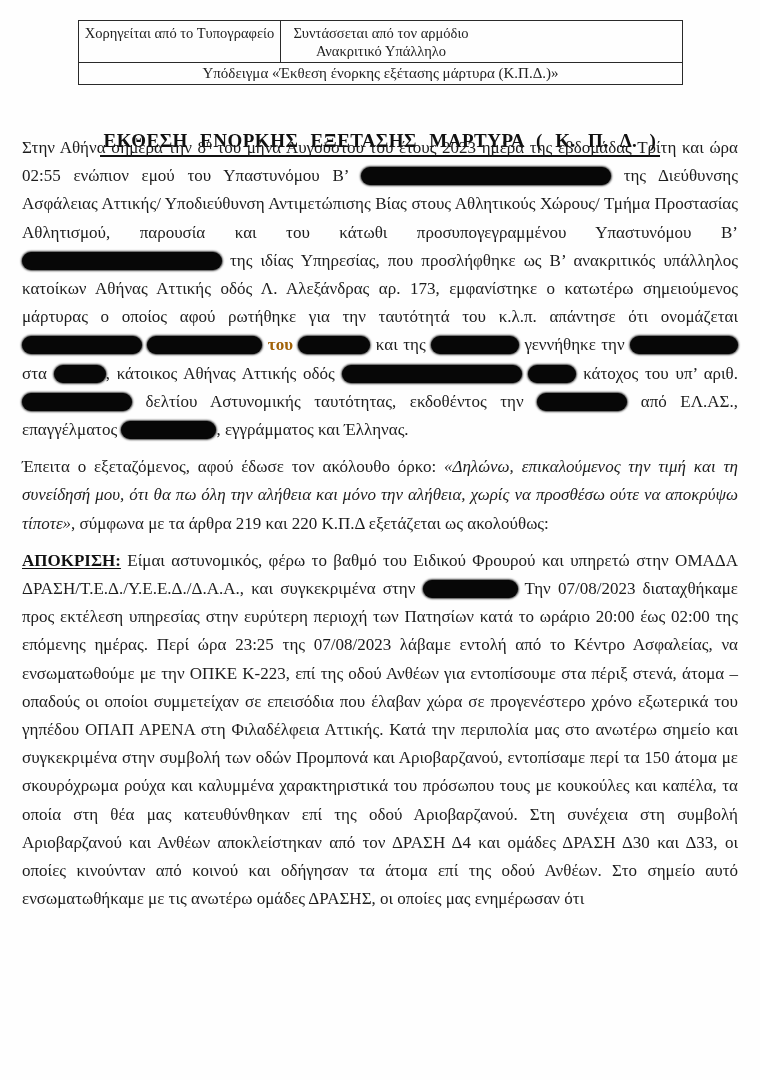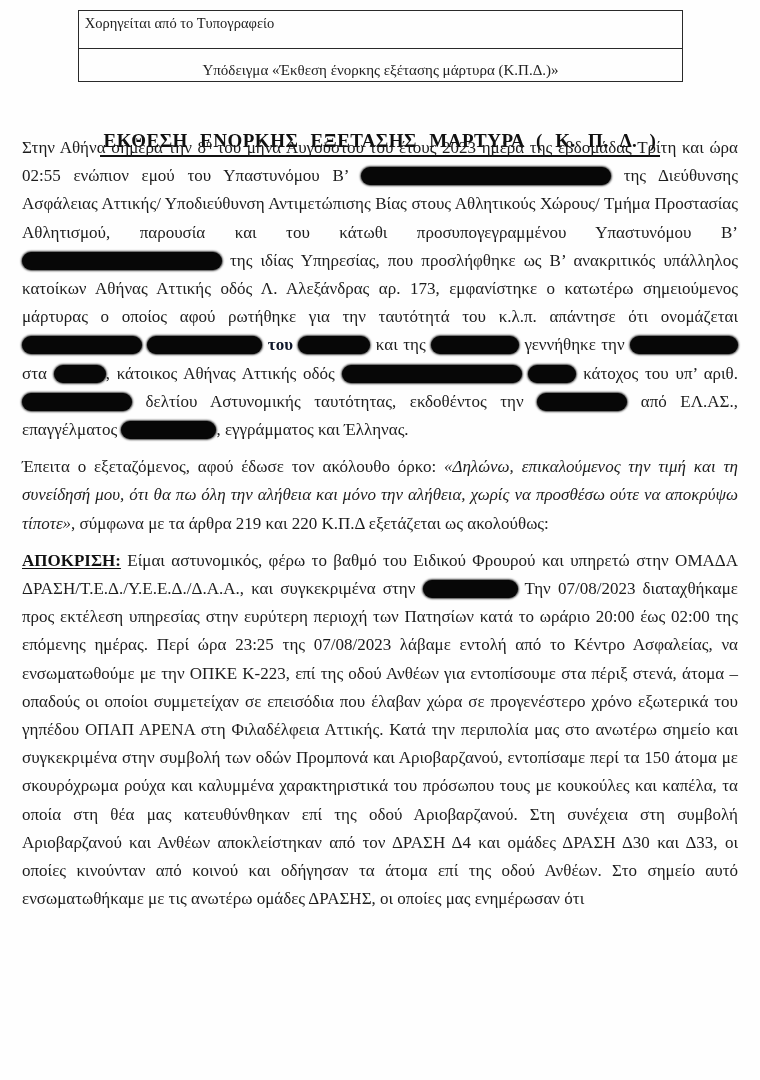--- a/index.html
+++ b/index.html
@@ -9,41 +9,41 @@
     height: 1080px;
     background: #fefefe;
     overflow: hidden;
     color: #1e1e1e;
     font-family: "Liberation Serif", "DejaVu Serif", serif;
     -webkit-font-smoothing: antialiased;
   }
   
   .hdr-table {
     position: absolute;
-    left: 78px; top: 10px;
+    left: 78px; top: 20px;
     width: 603px;
     border: 1.5px solid #2a2a2a;
     font-size: 14.5px;
     line-height: 18px;
     color: #222;
   }
   .hdr-row1 {
     display: grid;
     grid-template-columns: 1fr 1fr 1fr;
     min-height: 37px;
   }
   .hdr-cell {
     padding: 3px 4px 2px;
     text-align: center;
   }
   .hdr-cell + .hdr-cell { border-left: 1.5px solid #2a2a2a; }
   .hdr-row2 {
     border-top: 1.5px solid #2a2a2a;
     text-align: center;
-    padding: 12px 2px 2px;
+    padding: 1px 2px 2px;
     font-size: 15px;
   }
   
   .doc-title {
     position: absolute;
     left: 0; top: 90px;
     width: 100%;
     text-align: center;
     font-size: 19px;
     font-weight: bold;
@@ -71,39 +71,43 @@
   }
   .body-text p { margin: 0 0 9px 0; }
   .body-text p.tight { margin-bottom: 7px; }
   sup.ord { font-size: 11px; line-height: 0; vertical-align: 6px; }
   .lbl {
     font-weight: bold;
     text-decoration: underline;
     text-underline-offset: 2px;
     color: #111;
   }
-  b.emph { color: #0f172a; }
+  b.emph { color: #a16207; }
   .redact {
     display: inline-block;
     height: 18px;
     background: #070707;
     border-radius: 9px;
     vertical-align: -4px;
     box-shadow: 0 0 2px 1px rgba(10,10,10,.75);
     filter: blur(.4px);
   }
 </style>
 </head>
 <body>
 
 <div class="page">
 
   <div class="hdr-table">
     <div class="hdr-row1">
       <div class="hdr-cell">Χορηγείται από το Τυπογραφείο</div>
+      <div class="hdr-cell">
+        <div>Συντάσσεται από τον αρμόδιο</div>
+        <div>Ανακριτικό Υπάλληλο</div>
+      </div>
     </div>
     <div class="hdr-row2">Υπόδειγμα  «Έκθεση ένορκης εξέτασης μάρτυρα (Κ.Π.Δ.)»</div>
   </div>
 
   <div class="doc-title">
     <span class="tline">ΕΚΘΕΣΗ ΕΝΟΡΚΗΣ ΕΞΕΤΑΣΗΣ ΜΑΡΤΥΡΑ ( Κ. Π. Δ. )</span>
   </div>
 
   <div class="body-text" id="body-text">
       <p>Στην Αθήνα σήμερα την 8<sup class="ord">η</sup> του μήνα Αυγούστου του έτους 2023 ημέρα της εβδομάδας Τρίτη και ώρα 02:55 ενώπιον εμού του Υπαστυνόμου Β’ <span class="redact" style="width: 250px;"></span> της Διεύθυνσης Ασφάλειας Αττικής/ Υποδιεύθυνση Αντιμετώπισης Βίας στους Αθλητικούς Χώρους/ Τμήμα Προστασίας Αθλητισμού, παρουσία και του κάτωθι προσυπογεγραμμένου Υπαστυνόμου Β’ <span class="redact" style="width: 200px;"></span> της ιδίας Υπηρεσίας, που προσλήφθηκε ως Β’ ανακριτικός υπάλληλος κατοίκων Αθήνας Αττικής οδός Λ. Αλεξάνδρας αρ. 173, εμφανίστηκε ο κατωτέρω σημειούμενος μάρτυρας ο οποίος αφού ρωτήθηκε για την ταυτότητά του κ.λ.π. απάντησε ότι ονομάζεται <span class="redact" style="width: 120px;"></span> <span class="redact" style="width: 115px;"></span> <b class="emph">του</b> <span class="redact" style="width: 72px;"></span> και της <span class="redact" style="width: 88px;"></span> γεννήθηκε την <span class="redact" style="width: 108px;"></span> στα <span class="redact" style="width: 52px;"></span>, κάτοικος Αθήνας Αττικής οδός <span class="redact" style="width: 180px;"></span> <span class="redact" style="width: 48px;"></span> κάτοχος του υπ’ αριθ. <span class="redact" style="width: 110px;"></span> δελτίου Αστυνομικής ταυτότητας, εκδοθέντος την <span class="redact" style="width: 90px;"></span> από ΕΛ.ΑΣ., επαγγέλματος <span class="redact" style="width: 95px;"></span>, εγγράμματος και Έλληνας.</p>

